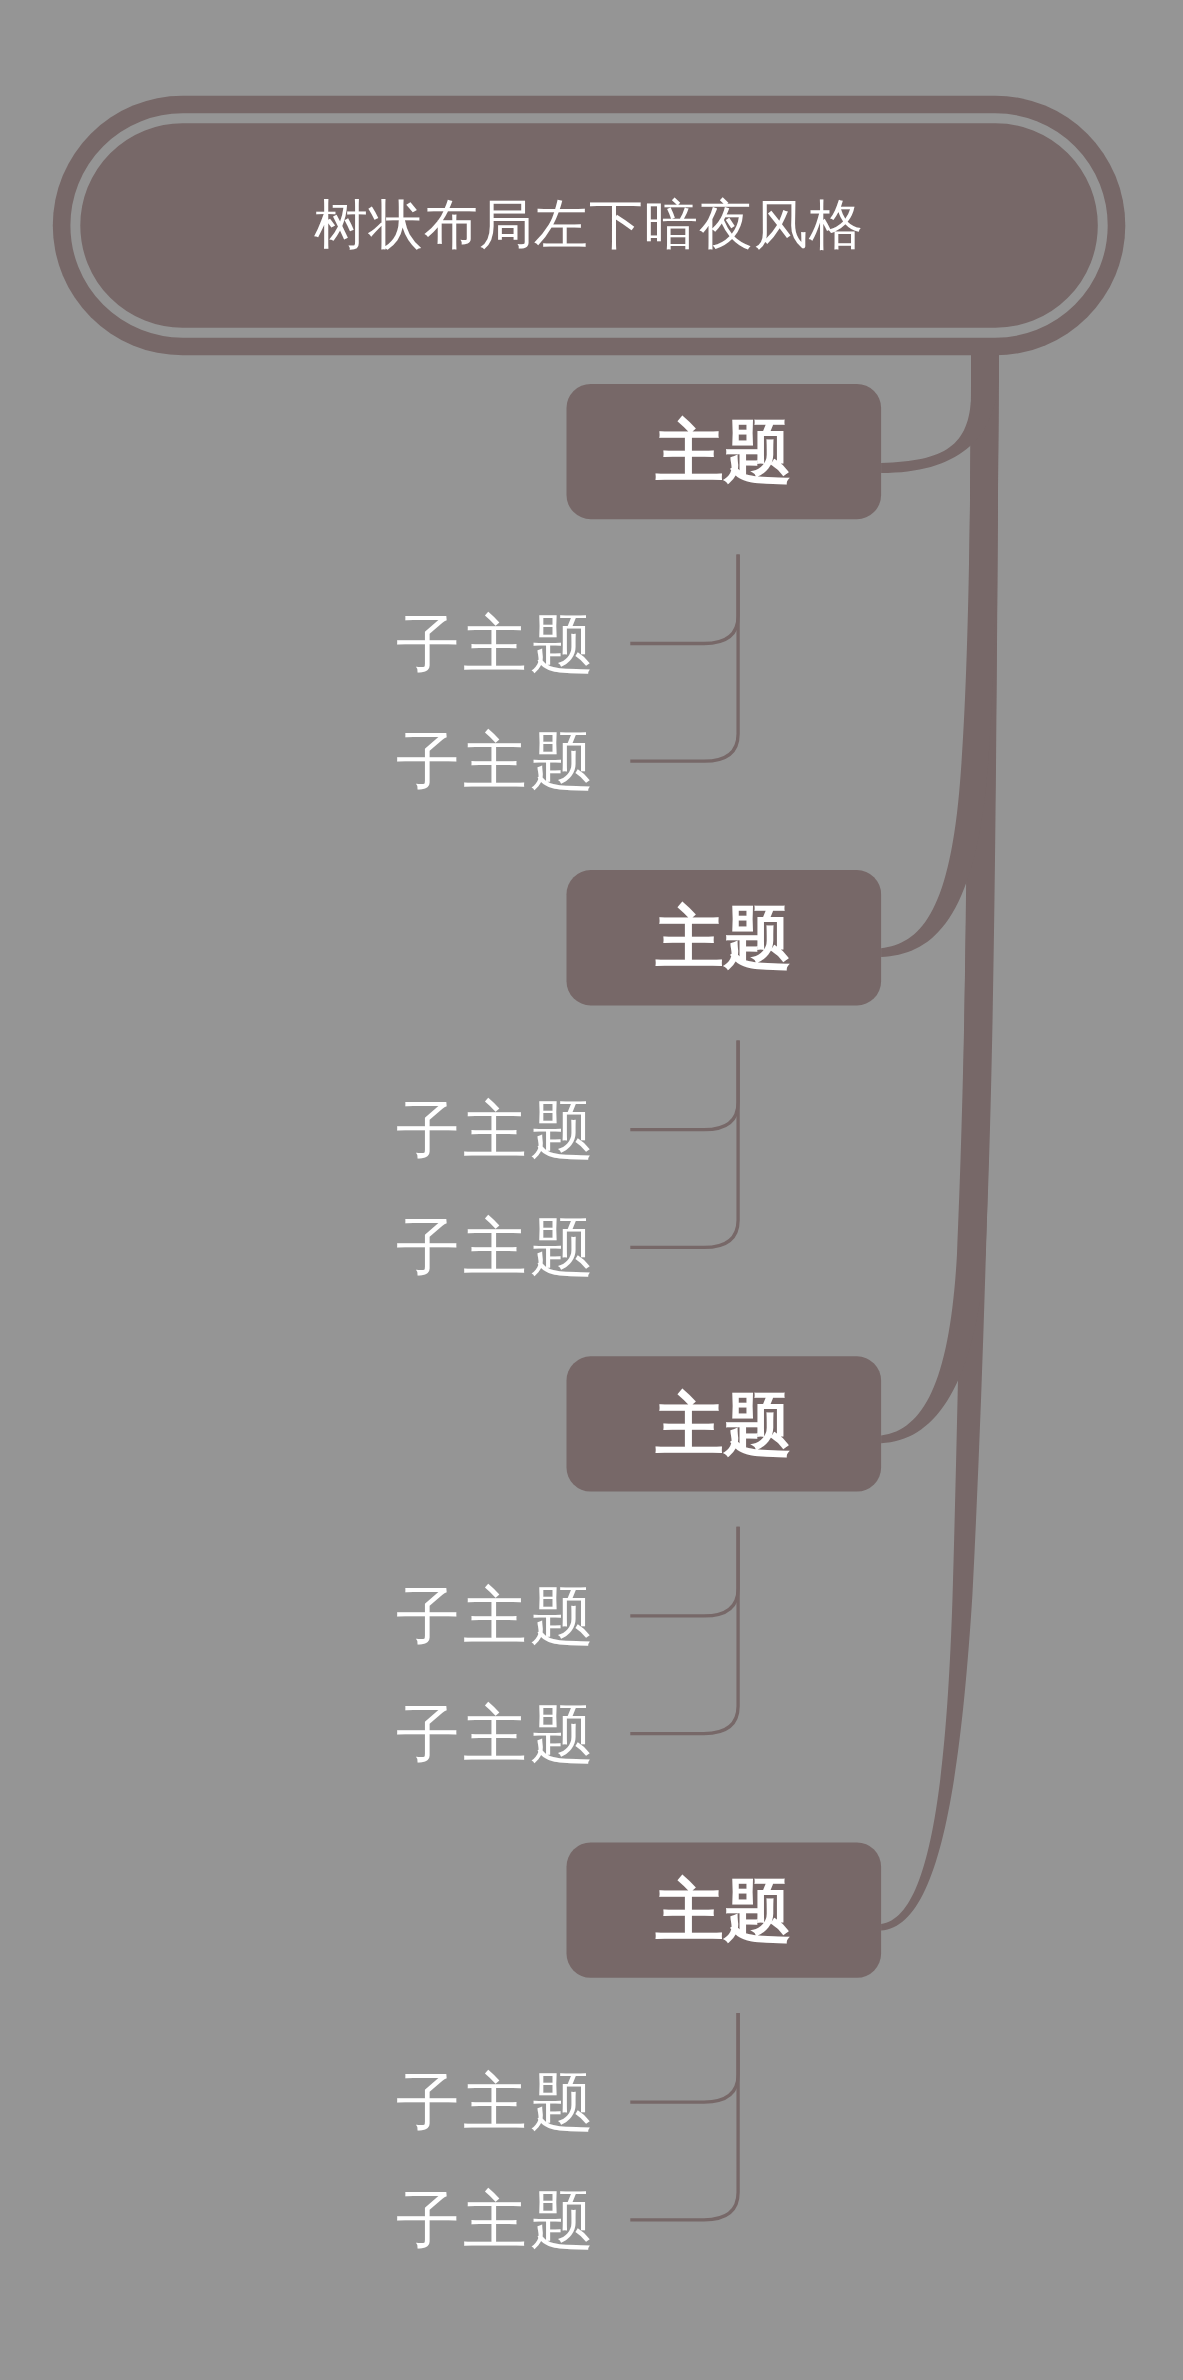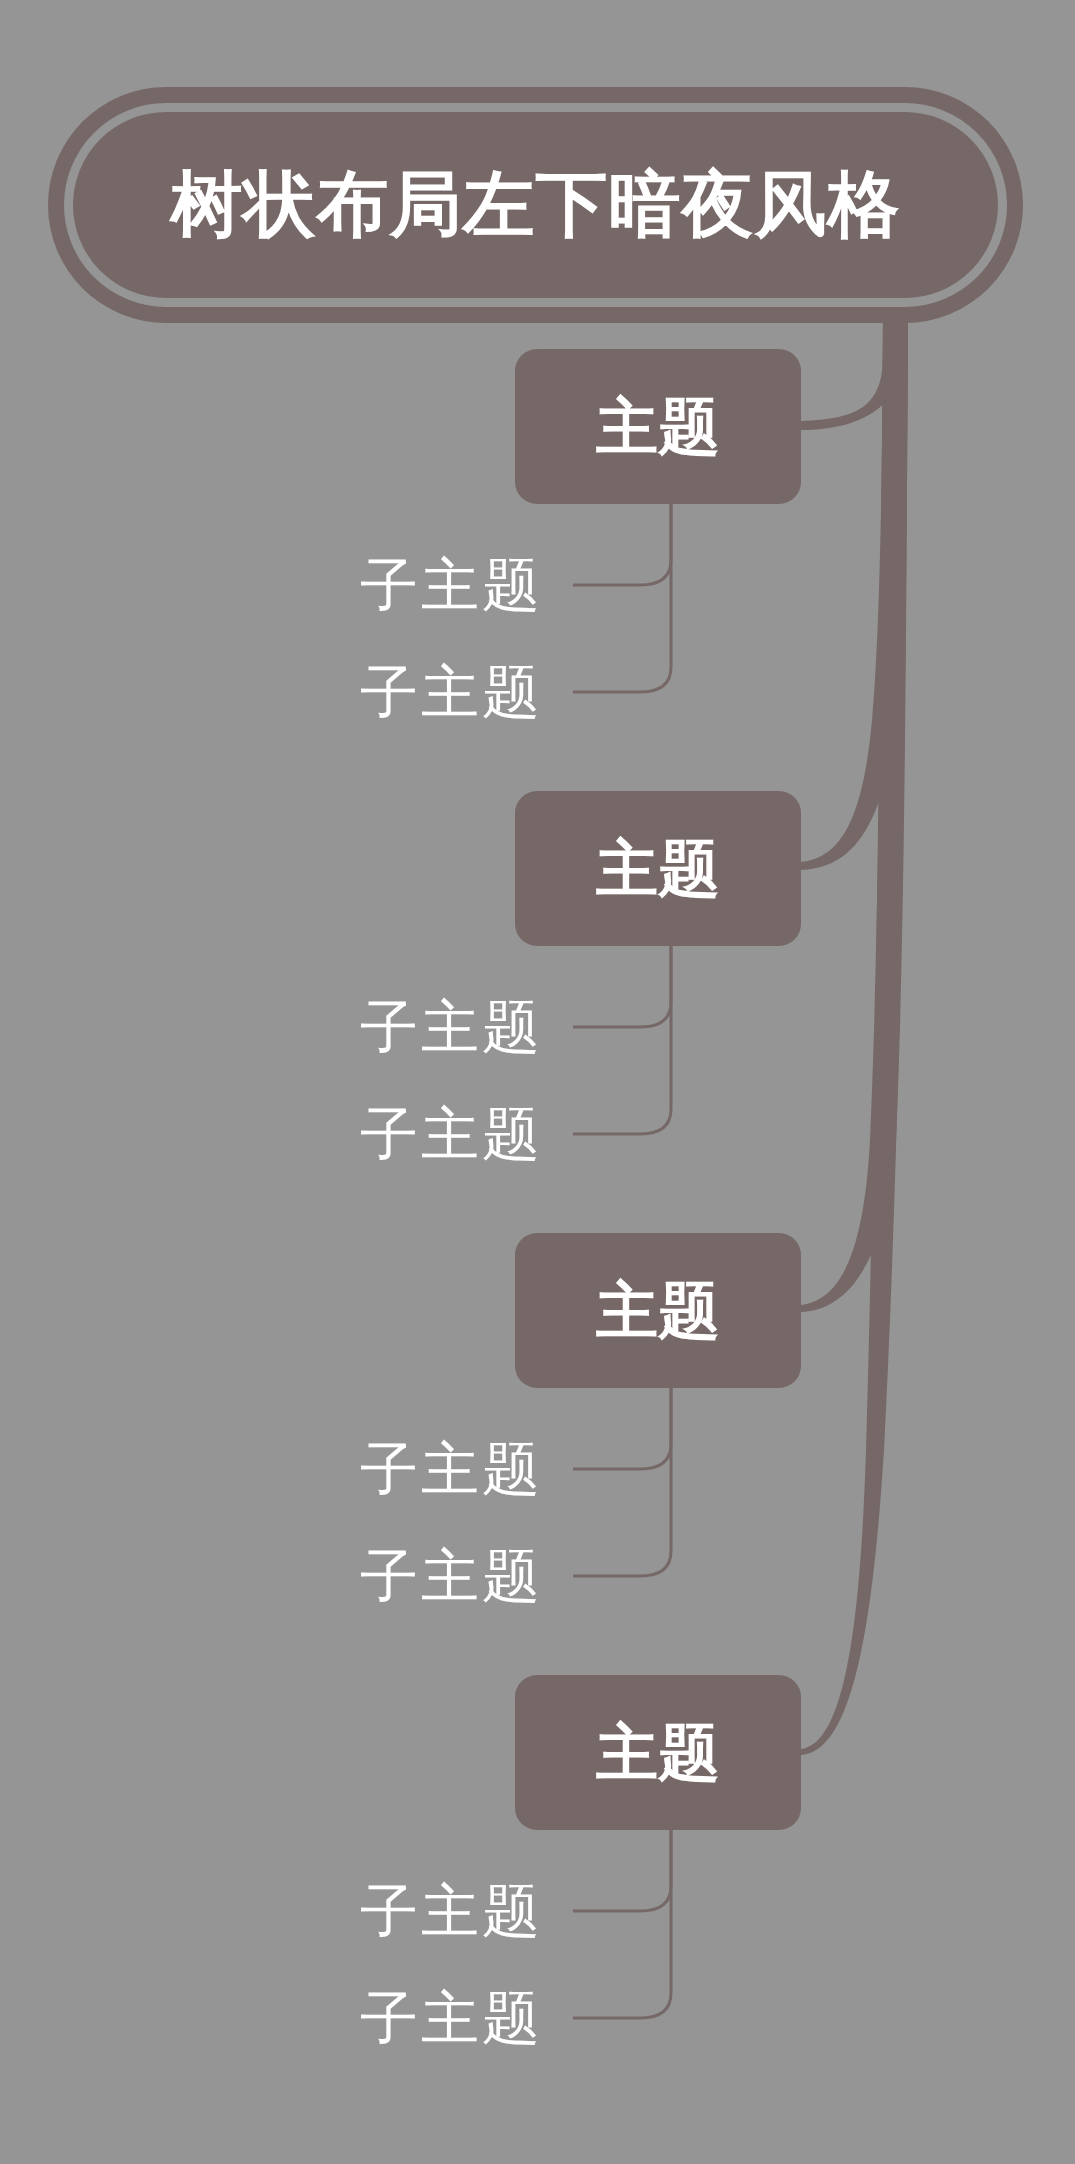--- a/index.html
+++ b/index.html
@@ -6,22 +6,22 @@
   body { width: 1075px; height: 2164px; background: #959595; position: relative; overflow: hidden;
          font-family: "DejaVu Sans", "Liberation Sans", sans-serif; }
   .canvas { position: absolute; left: 0; top: 0; width: 1075px; height: 2164px; }
   svg.links { position: absolute; left: 0; top: 0; }
   .root-outer { position: absolute; left: 48px; top: 87px; width: 975px; height: 236px;
                 background: #776868; border-radius: 118px; }
   .root-ring { position: absolute; left: 16px; top: 16px; right: 16px; bottom: 16px;
                border: 9px solid #959595; border-radius: 102px; background: #776868; }
   .root-title { position: absolute; left: 0; top: 0; width: 100%; height: 100%;
                 display: flex; align-items: center; justify-content: center;
-                color: #ffffff; font-weight: bold; font-size: 72px; letter-spacing: 1px; white-space: nowrap; }
-  .topic { position: absolute; left: 515px; width: 286px; height: 155px; background: #776868;
+                color: #ffffff; font-weight: normal; font-size: 49px; letter-spacing: 1px; white-space: nowrap; }
+  .topic { position: absolute; left: 515px; width: 286px; height: 123px; background: #776868;
            border-radius: 22px; display: flex; align-items: center; justify-content: center;
            color: #ffffff; font-weight: bold; font-size: 62px; }
   .subtopic { position: absolute; left: 360px; width: 204px; height: 70px; text-align: left;
               color: #ffffff; font-size: 58px; line-height: 70px; letter-spacing: 3px; white-space: nowrap; }
 </style>
 </head>
 <body>
 
 <div class="canvas">
 

